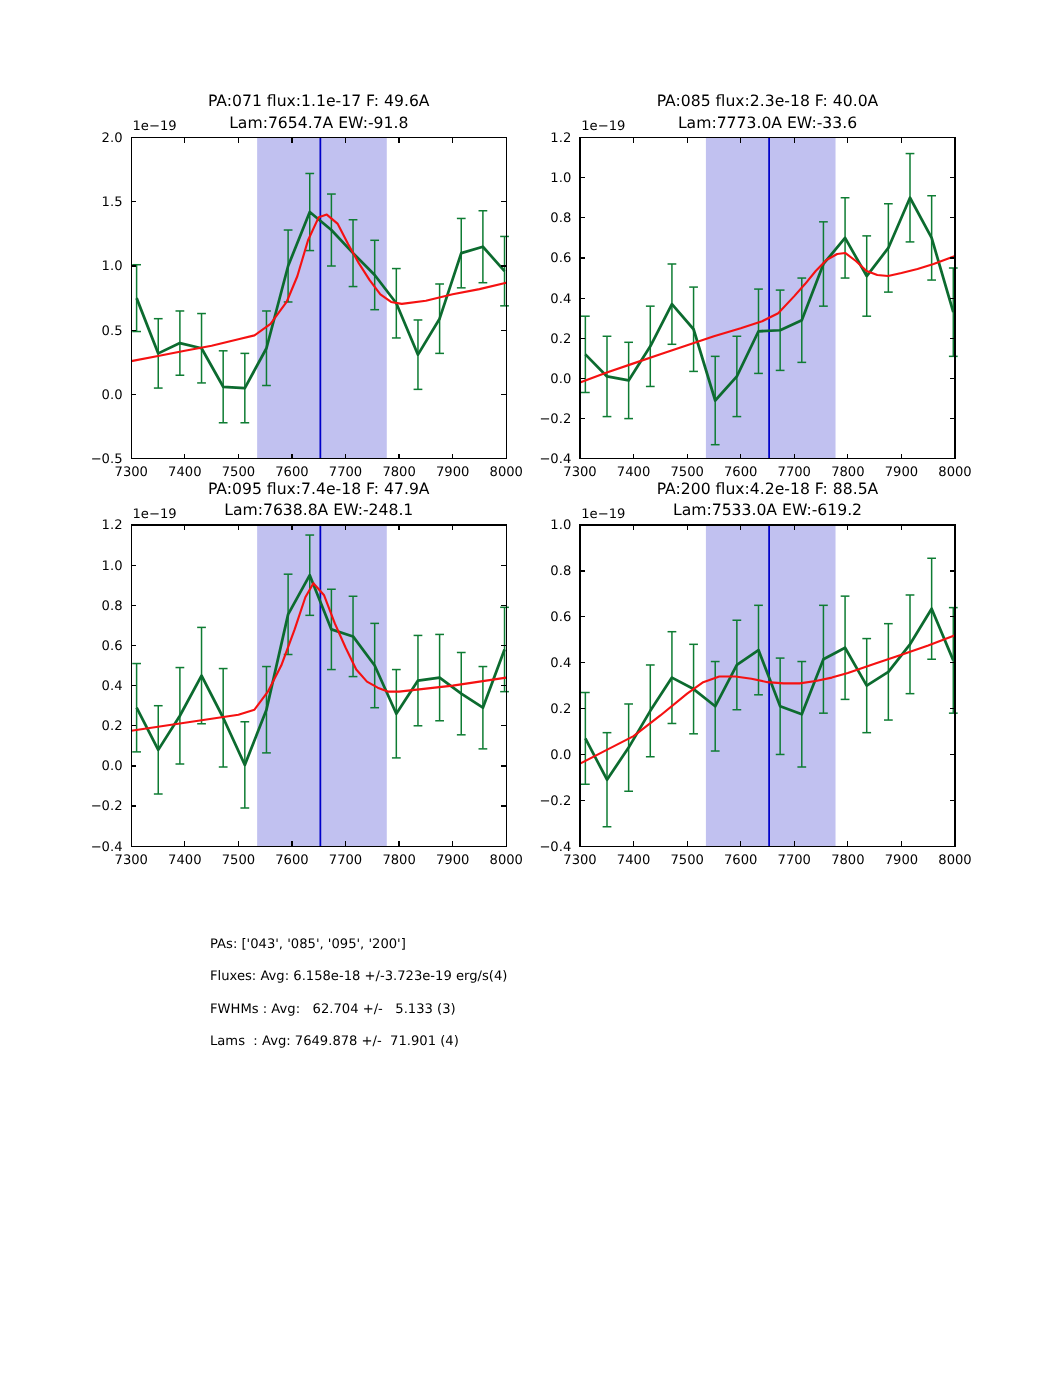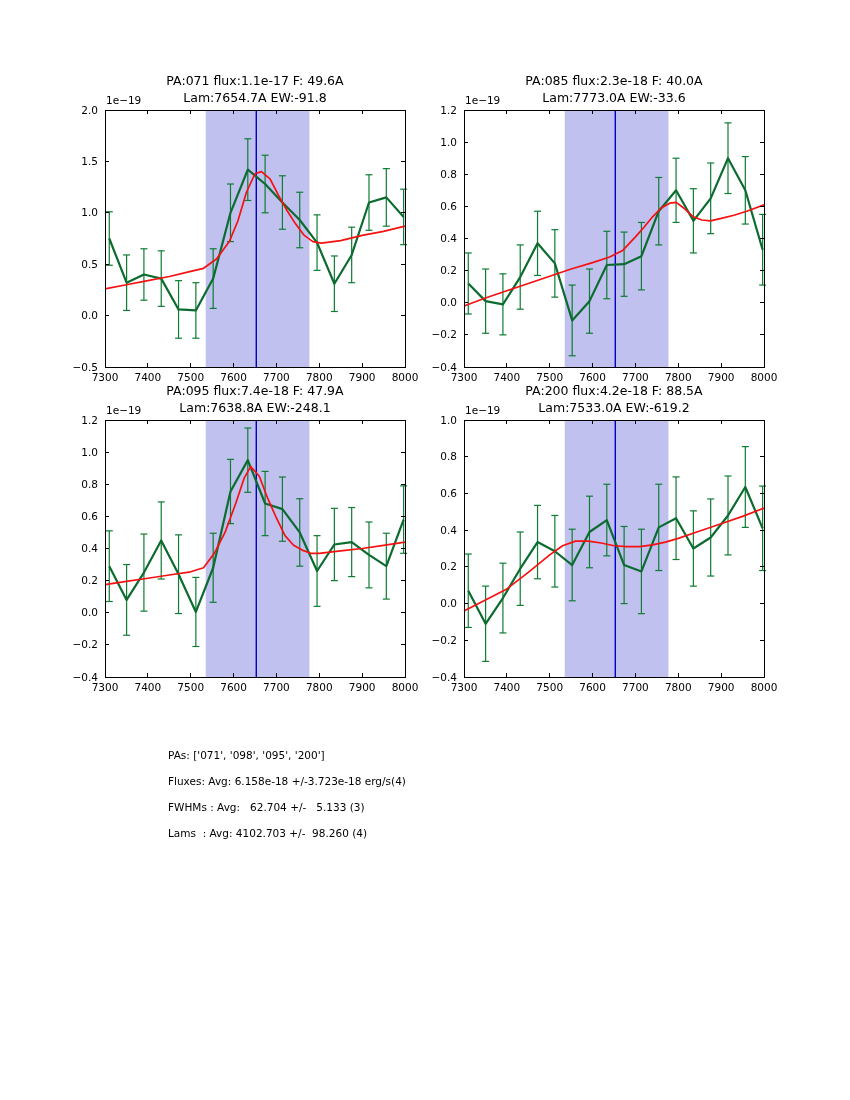--- a/index.html
+++ b/index.html
@@ -493,18 +493,18 @@
           <text x="457" y="496.92857142857144" text-anchor="end">0.6</text>
           <text x="457" y="460.2142857142857" text-anchor="end">0.8</text>
           <text x="457" y="423.5" text-anchor="end">1.0</text>
         </g>
         <text x="465" y="414" font-size="10.5px">1e−19</text>
         <text x="614" y="395" text-anchor="middle" font-size="12.5px">PA:200 flux:4.2e-18 F: 88.5A</text>
         <text x="614" y="412" text-anchor="middle" font-size="12.5px">Lam:7533.0A EW:-619.2</text>
       </g>
     </svg>
   <div class="summary">
-    <div class="sline">PAs: ['071', '098', '095', '200']</div>
-    <div class="sline">Fluxes: Avg: 6.158e-18 +/-3.723e-18 erg/s(4)</div>
+    <div class="sline">PAs: ['043', '085', '095', '200']</div>
+    <div class="sline">Fluxes: Avg: 6.158e-18 +/-3.723e-19 erg/s(4)</div>
     <div class="sline">FWHMs : Avg:   62.704 +/-   5.133 (3)</div>
-    <div class="sline">Lams  : Avg: 4102.703 +/-  98.260 (4)</div>
+    <div class="sline">Lams  : Avg: 7649.878 +/-  71.901 (4)</div>
   </div>
 </div>
 
 </body></html>

